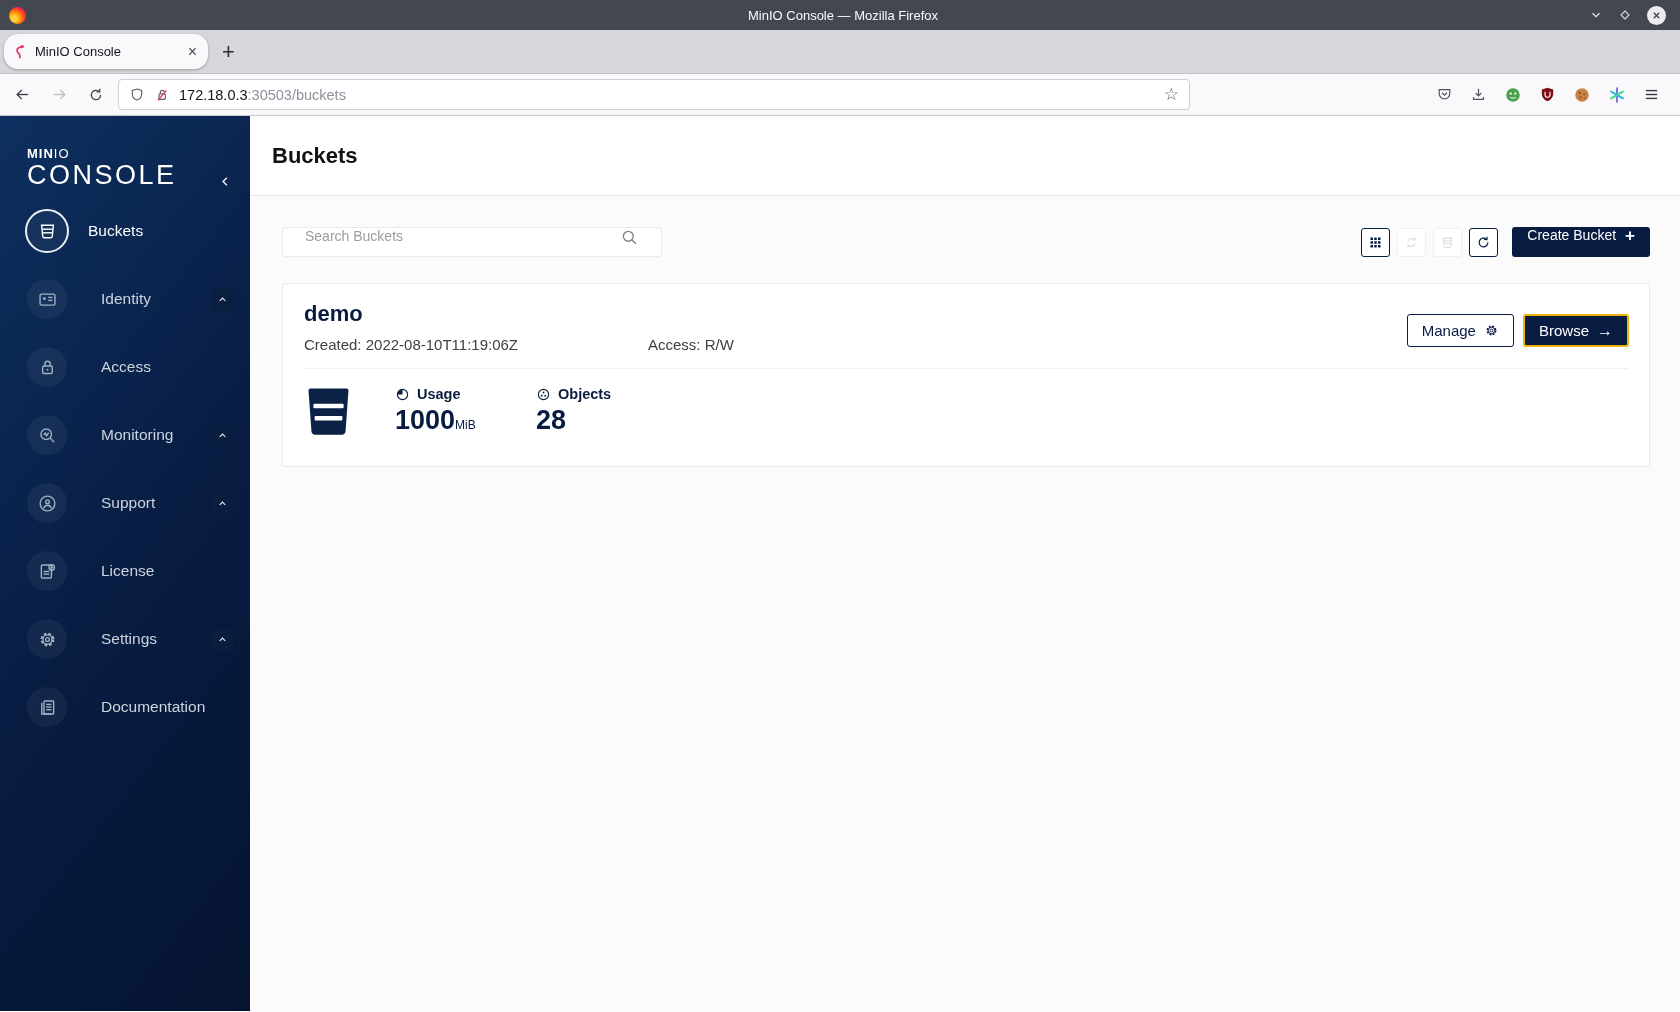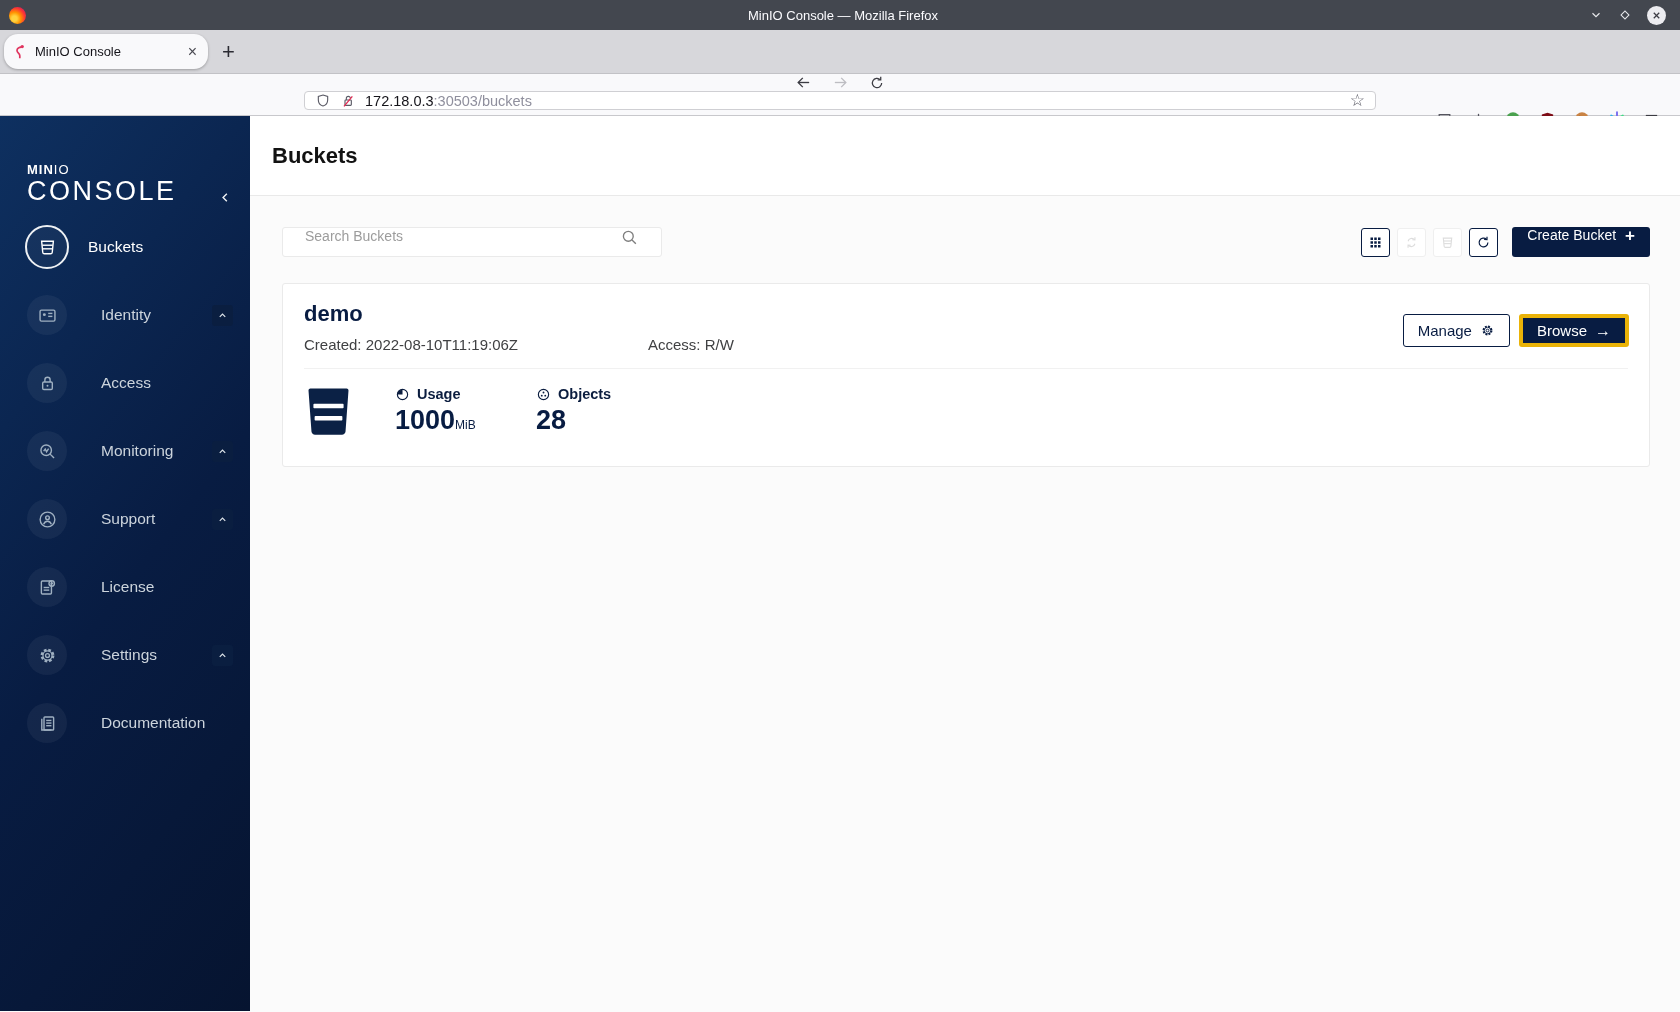--- a/index.html
+++ b/index.html
@@ -19,34 +19,34 @@
   .tabbar { height:44px; background:#d7d7db; display:flex; align-items:center; padding-left:4px;
     border-bottom:1px solid #c2c2c6; }
   .tab { width:204px; height:35px; background:#f9f9fb; border-radius:14px; display:flex;
     align-items:center; padding:0 9px; box-shadow:0 1px 3px rgba(0,0,0,.28); }
   .tab-title { font-size:13px; color:#15141a; margin-left:8px; flex:1; white-space:nowrap;
     overflow:hidden; }
   .tab-close { font-size:16px; color:#4a4a52; line-height:1; padding:0 2px; }
   .newtab { font-size:22px; font-weight:300; color:#2b2b33; margin-left:14px; }
 
   .navbar { height:42px; background:#f9f9fb; border-bottom:1px solid #c8c8cc;
-    display:flex; align-items:center;flex-direction:column; }
+    display:flex; align-items:center; }
   .nav-icons { display:flex; align-items:center; gap:20px; padding:0 14px 0 14px; }
   .urlbar { width:1072px; height:31px; background:#fff; border:1px solid #cfcfd3;
     border-radius:4px; display:flex; align-items:center; padding:0 10px; gap:9px; }
   .url-text { font-size:14.5px; color:#15141a; }
   .url-text .dim { color:#8f8f9d; }
   .url-star { margin-left:auto; font-size:17px; color:#5b5b66; line-height:1; }
   .ext-icons { display:flex; align-items:center; gap:17px; margin-left:auto; padding-right:20px; }
 
   
   .app { display:flex; height:895px; }
   .sidebar { width:250px; flex:0 0 250px; height:100%; position:relative;
     background:linear-gradient(128deg, #0e3060 0%, #081c42 52%, #061430 100%); }
-  .logo-row { display:flex; align-items:flex-end; padding:30px 18px 0 27px;margin-top:16px; }
+  .logo-row { display:flex; align-items:flex-end; padding:30px 18px 0 27px; }
   .logo-min { color:#fff; font-size:13px; letter-spacing:1px; }
   .logo-min b { font-weight:800; }
   .logo-min span { font-weight:300; }
   .logo-console { color:#fff; font-size:27px; font-weight:300; letter-spacing:2.5px; line-height:1.05; }
   .collapse-btn { margin-left:auto; margin-top:12px; color:#e8edf2; }
 
   .menu { margin-top:8px; }
   .menu-item { height:68px; display:flex; align-items:center; padding-left:27px; gap:34px;
     position:relative; cursor:pointer; }
   .mi-circle { width:40px; height:40px; border-radius:50%; background:rgba(255,255,255,.05);
@@ -91,21 +91,21 @@
   .metrics-row { display:flex; align-items:flex-start; margin-top:17px; gap:36px; }
   .stat { min-width:105px; }
   .stat-label { display:flex; align-items:center; gap:7px; font-size:14.5px; font-weight:700;
     color:#0b1d3f; }
   .stat-value { margin-top:5px; font-size:27px; font-weight:700; color:#081c42; line-height:1; }
   .stat-unit { font-size:12px; font-weight:400; color:#081c42; }
   .card-buttons { position:absolute; top:30px; right:20px; display:flex; gap:9px; }
   .btn-outline { height:33px; padding:0 14px; background:#fff; border:1px solid #081c42;
     border-radius:3px; color:#081c42; font-size:15px; font-family:"Liberation Sans",sans-serif;
     display:flex; align-items:center; gap:8px; cursor:pointer; }
-  .btn-solid { height:33px; padding:0 14px; background:#081c42; border:4px solid #eab308;
+  .btn-solid { height:33px; padding:0 14px; background:#081c42; border:2px solid #eab308;
     border-radius:3px; color:#fff; font-size:15px; font-family:"Liberation Sans",sans-serif;
     display:flex; align-items:center; gap:8px; cursor:pointer; }
   .btn-arrow { font-size:16px; line-height:1; }
 
   svg { display:block; }
 </style>
 </head>
 <body>
 
 <div class="titlebar">

